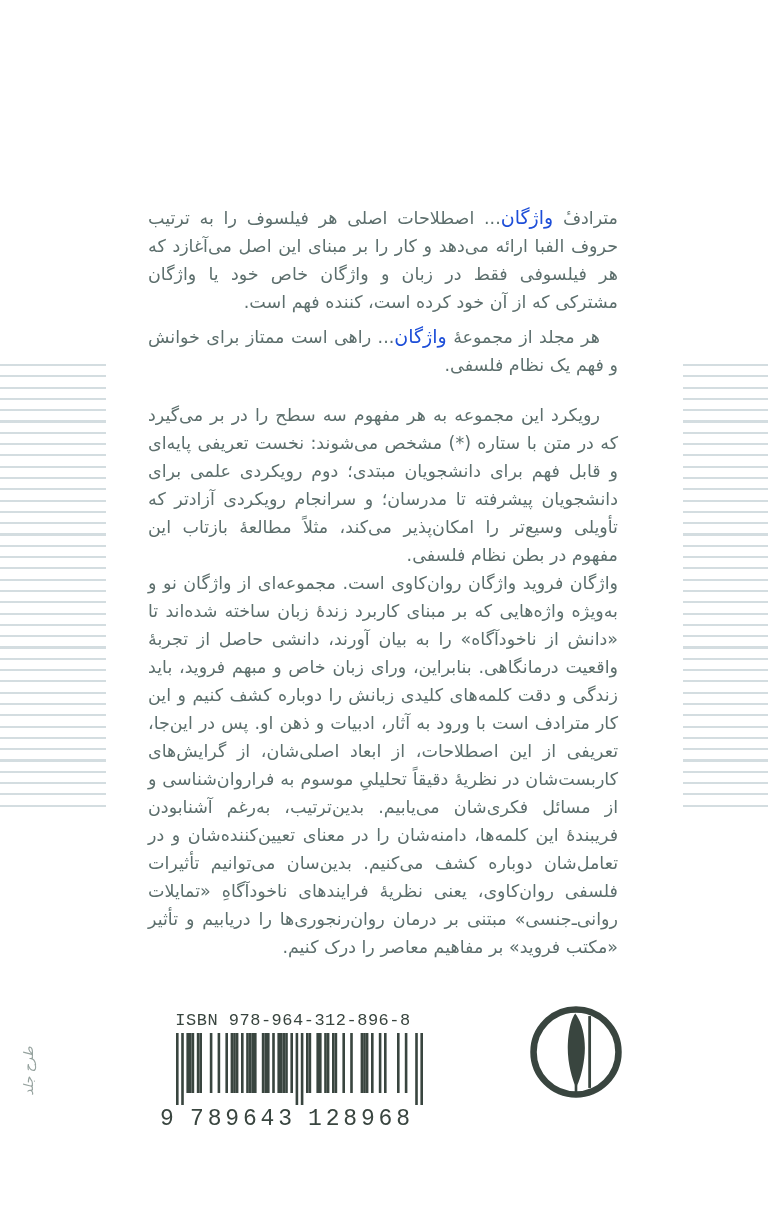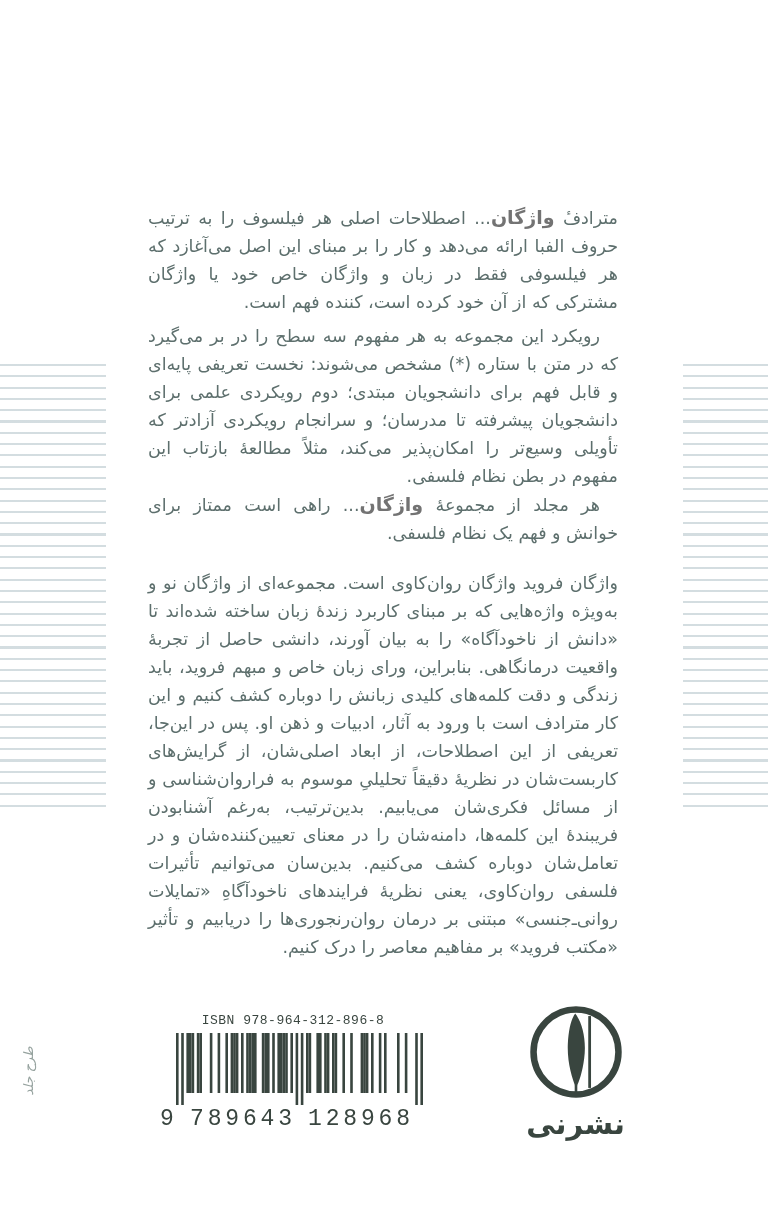--- a/index.html
+++ b/index.html
@@ -41,36 +41,36 @@
     text-align:justify;
     color:var(--body-text);
     font-size:17.5px;
     line-height:28px;
   }
   .text-column p{margin:0;}
   .para-indent{text-indent:18px;}
   .gap-small{margin-bottom:6px !important;}
   .gap-large{margin-bottom:22px !important;}
   .series-bold{
-    font-weight:bold;
-    color:#737373;
+    font-weight:normal;
+    color:#1d4ed8;
     font-size:19px;
   }
 
   
   .isbn-block{
     position:absolute;
     left:160px;
     top:1010px;
     width:266px;
     color:var(--ink);
   }
   .isbn-label{
     font-family:"Liberation Mono","DejaVu Sans Mono",monospace;
-    font-size:13px;
+    font-size:17px;
     letter-spacing:.5px;
     color:var(--ink);
     text-align:center;
     white-space:nowrap;
     line-height:22px;
   }
   .barcode-svg{display:block;margin-top:1px;color:var(--ink);}
 
   
   .logo-block{
@@ -112,23 +112,23 @@
 </style>
 </head>
 <body>
 
 <div class="band band-left"></div>
 <div class="band band-right"></div>
 
 <div class="text-column">
   <p class="gap-small"><span>مترادفٔ </span><span class="series-bold">واژگان</span><span>... اصطلاحات اصلی هر فیلسوف را به ترتیب حروف الفبا ارائه می‌دهد و کار را بر مبنای این اصل می‌آغازد که هر فیلسوفی فقط در زبان و واژگان خاص خود یا واژگان مشترکی که از آن خود کرده است، کننده فهم است.</span></p>
 
+  <p class="para-indent gap-large"><span>هر مجلد از مجموعهٔ </span><span class="series-bold">واژگان</span><span>... راهی است ممتاز برای خوانش و فهم یک نظام فلسفی.</span></p>
+
   <p class="para-indent">رویکرد این مجموعه به هر مفهوم سه سطح را در بر می‌گیرد که در متن با ستاره (*) مشخص می‌شوند: نخست تعریفی پایه‌ای و قابل فهم برای دانشجویان مبتدی؛ دوم رویکردی علمی برای دانشجویان پیشرفته تا مدرسان؛ و سرانجام رویکردی آزادتر که تأویلی وسیع‌تر را امکان‌پذیر می‌کند، مثلاً مطالعهٔ بازتاب این مفهوم در بطن نظام فلسفی.</p>
-
-  <p class="para-indent gap-large"><span>هر مجلد از مجموعهٔ </span><span class="series-bold">واژگان</span><span>... راهی است ممتاز برای خوانش و فهم یک نظام فلسفی.</span></p>
 
   <p>واژگان فروید واژگان روان‌کاوی است. مجموعه‌ای از واژگان نو و به‌ویژه واژه‌هایی که بر مبنای کاربرد زندهٔ زبان ساخته شده‌اند تا «دانش از ناخودآگاه» را به بیان آورند، دانشی حاصل از تجربهٔ واقعیت درمانگاهی. بنابراین، ورای زبان خاص و مبهم فروید، باید زندگی و دقت کلمه‌های کلیدی زبانش را دوباره کشف کنیم و این کار مترادف است با ورود به آثار، ادبیات و ذهن او. پس در این‌جا، تعریفی از این اصطلاحات، از ابعاد اصلی‌شان، از گرایش‌های کاربست‌شان در نظریهٔ دقیقاً تحلیلیِ موسوم به فراروان‌شناسی و از مسائل فکری‌شان می‌یابیم. بدین‌ترتیب، به‌رغم آشنابودن فریبندهٔ این کلمه‌ها، دامنه‌شان را در معنای تعیین‌کننده‌شان و در تعامل‌شان دوباره کشف می‌کنیم. بدین‌سان می‌توانیم تأثیرات فلسفی روان‌کاوی، یعنی نظریهٔ فرایندهای ناخودآگاهِ «تمایلات روانی‌ـ‌جنسی» مبتنی بر درمان روان‌رنجوری‌ها را دریابیم و تأثیر «مکتب فروید» بر مفاهیم معاصر را درک کنیم.</p>
 </div>
 
 <div class="signature">طرح جلد</div>
 
 <div class="isbn-block">
   <div class="isbn-label">ISBN 978-964-312-896-8</div>
   <svg id="barcode-svg" class="barcode-svg" width="266" height="96" viewBox="0 0 266 96" xmlns="http://www.w3.org/2000/svg">
       <rect x="16.0" y="0" width="2.6" height="72" fill="currentColor"></rect>
@@ -186,14 +186,13 @@
     </svg>
 </div>
 
 <div class="logo-block">
   <svg class="logo-mark" width="98" height="98" viewBox="-60 -60 120 120" xmlns="http://www.w3.org/2000/svg">
     <circle cx="0" cy="0" r="52" fill="none" stroke="currentColor" stroke-width="8"></circle>
     <path fill="currentColor" d="M -1,-47 C 8,-36 13,-14 10,8 C 8,24 4,36 0,44 C -5,32 -11,12 -10,-10 C -9,-28 -6,-40 -1,-47 Z"></path>
     <rect x="-1.6" y="40" width="3.2" height="9" fill="currentColor"></rect>
     <rect x="15" y="-44" width="3.4" height="88" fill="currentColor"></rect>
   </svg>
-  <span class="publisher-name">نشرنی</span>
 </div>
 
 </body></html>

